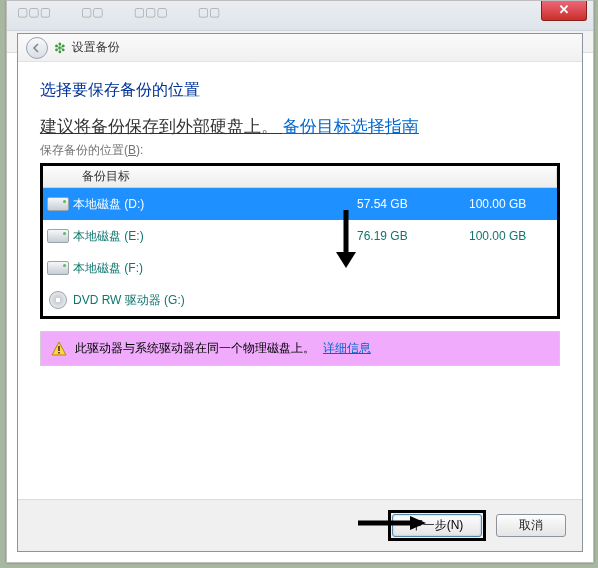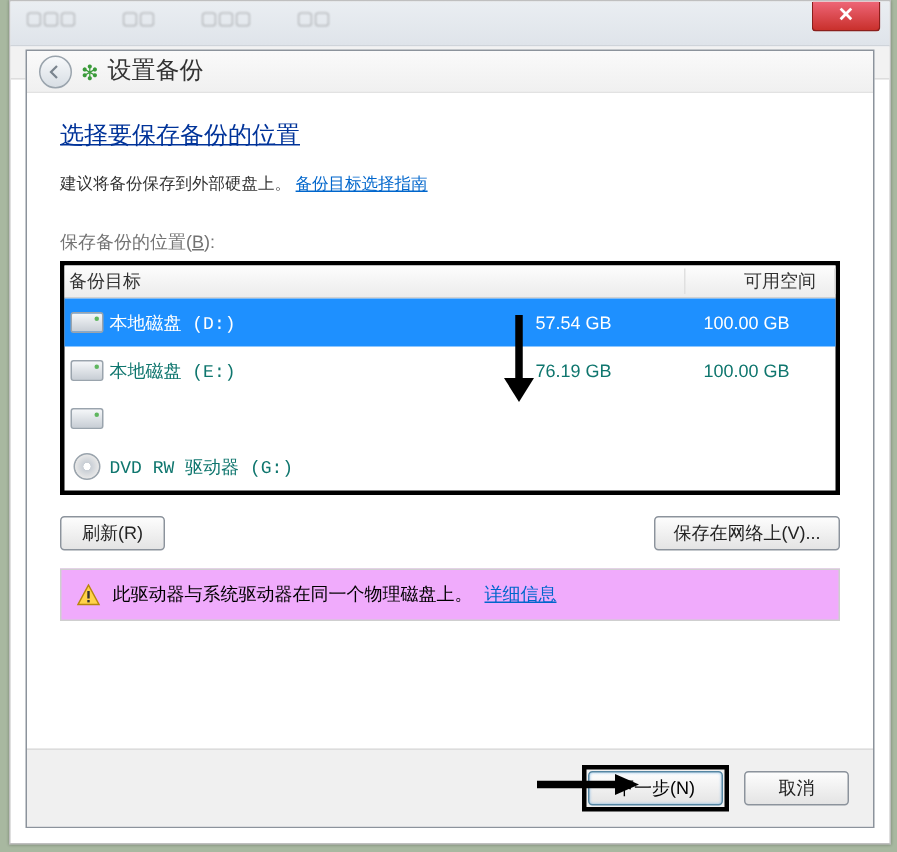--- a/index.html
+++ b/index.html
@@ -13,40 +13,40 @@
 
 .blur-strip { height: 22px; background: #f2f2f2; border-bottom: 1px solid #ddd; position: relative; }
 .blur-strip .ghost { position: absolute; left: 180px; top: 3px; color: #aaa; filter: blur(1px); font-size: 13px; }
 
 .wizard { position: absolute; left: 10px; top: 32px; right: 10px; bottom: 10px; background: #fff; border: 1px solid #8c939c; box-shadow: 0 0 0 1px #fff inset; }
 
 .wiz-header { height: 28px; background: linear-gradient(#fafafa,#f0f0f0); border-bottom: 1px solid #e2e2e2; display: flex; align-items: center; padding: 0 8px; gap: 6px; }
 .back-circle { width: 22px; height: 22px; border-radius: 50%; border: 1px solid #9aa4ad; background: linear-gradient(#f7f9fb,#d8dee4); display: flex; align-items: center; justify-content: center; color: #7a848e; cursor: pointer; }
 .back-circle svg { width: 10px; height: 10px; }
 .leaf-icon { color: #3a9b3a; font-size: 14px; }
-.wiz-title { font-size: 16px; color: #333; }
+.wiz-title { font-size: 12px; color: #333; }
 
 .content { padding: 18px 22px 0 22px; position: relative; height: calc(100% - 28px - 52px); }
-.h1 { color: #003399; font-size: 16px; font-weight: normal; margin-bottom: 14px; text-decoration: underline; }
-.intro { font-size: 11px; color: #333; margin-bottom: 23px; }
+.h1 { color: #003399; font-size: 16px; font-weight: normal; margin-bottom: 14px; }
+.intro { font-size: 17px; color: #333; margin-bottom: 4px; text-decoration: underline; }
 .link { color: #0066cc; text-decoration: underline; cursor: pointer; }
 
 .location-label { font-size: 12px; margin-bottom: 4px; color: #737373; }
 .location-label u { text-decoration: underline; }
 
 .table-wrap { border: 3px solid #000; }
 .thead { display: flex; background: linear-gradient(#fdfdfd,#ececec); border-bottom: 1px solid #d0d0d0; font-size: 12px; color: #333; height: 22px; align-items: center; }
-.thead .c1 { flex: 1; padding-left: 3px; border-right: 1px solid #e0e0e0; }
+.thead .c1 { flex: 1; padding-left: 3px; border-right: 1px solid #e0e0e0; margin-left: 36px; }
 .thead .c2 { width: 100px; text-align: right; padding-right: 12px; border-right: 1px solid #e0e0e0; }
 .thead .c3 { width: 100px; text-align: left; padding-left: 12px; }
 
 .tbody { }
 .row { display: flex; align-items: center; height: 32px; font-size: 12px; color: #0f766e; cursor: pointer; }
 .row .ic { width: 30px; display: flex; justify-content: center; }
-.row .name { flex: 1; font-family: Liberation Mono, monospace; }
+.row .name { flex: 1; }
 .row .c2 { width: 100px; text-align: left; padding-right: 12px; }
 .row .c3 { width: 100px; text-align: left; padding-left: 12px; }
 .row.selected { background: #1e90ff; color: #fff; }
 
 .drive-icon { width: 22px; height: 14px; background: linear-gradient(#f5f7f9,#c8ced5); border: 1px solid #9aa4ad; border-radius: 2px; position: relative; }
 .drive-icon::after { content: ""; position: absolute; right: 2px; top: 2px; width: 3px; height: 3px; background: #5fb65f; border-radius: 50%; }
 .dvd-icon { width: 18px; height: 18px; border-radius: 50%; background: radial-gradient(circle,#fff 20%,#c8ced5 22%,#e8e8e8 70%,#bbb 72%); border: 1px solid #9aa4ad; }
 
 .btn-row { display: flex; justify-content: space-between; margin-top: 14px; }
 .win-btn { min-width: 70px; height: 23px; font-size: 12px; background: linear-gradient(#fdfdfd,#e4e4e4); border: 1px solid #8c939c; border-radius: 3px; padding: 0 12px; cursor: pointer; color: #222; font-family: inherit; }
@@ -98,21 +98,20 @@
         <a class="link">备份目标选择指南</a>
       </div>
 
       <div class="location-label">
         <span>保存备份的位置(</span><u>B</u><span>):</span>
       </div>
 
       <div class="table-wrap">
         <div class="thead">
           <div class="c1">备份目标</div>
-          <div class="c2">可用空间</div>
         </div>
         <div class="tbody" id="drive-rows">
             <div class="row selected">
               <div class="ic">
                 <div class="drive-icon"></div>
               </div>
               <div class="name">本地磁盘 (D:)</div>
               <div class="c2">57.54 GB</div>
               <div class="c3">100.00 GB</div>
             </div>
@@ -121,36 +120,33 @@
                 <div class="drive-icon"></div>
               </div>
               <div class="name">本地磁盘 (E:)</div>
               <div class="c2">76.19 GB</div>
               <div class="c3">100.00 GB</div>
             </div>
             <div class="row">
               <div class="ic">
                 <div class="drive-icon"></div>
               </div>
+              <div class="name">本地磁盘 (F:)</div>
             </div>
             <div class="row">
               <div class="ic">
                 <div class="dvd-icon"></div>
               </div>
               <div class="name">DVD RW 驱动器 (G:)</div>
               <div class="c2"></div>
               <div class="c3"></div>
             </div>
           </div>
       </div>
 
-      <div class="btn-row">
-        <button class="win-btn">刷新(R)</button>
-        <button class="win-btn">保存在网络上(V)...</button>
-      </div>
 
       <div class="warn-box">
         <span class="warn-tri">
           <svg viewBox="0 0 16 16">
               <path d="M8 1 L15 14 H1 Z" fill="#ffd24a" stroke="#b8860b" stroke-width="1"></path>
               <rect x="7.2" y="5" width="1.6" height="5" fill="#333"></rect>
               <rect x="7.2" y="11" width="1.6" height="1.6" fill="#333"></rect>
             </svg>
         </span>
         <span>此驱动器与系统驱动器在同一个物理磁盘上。</span>

